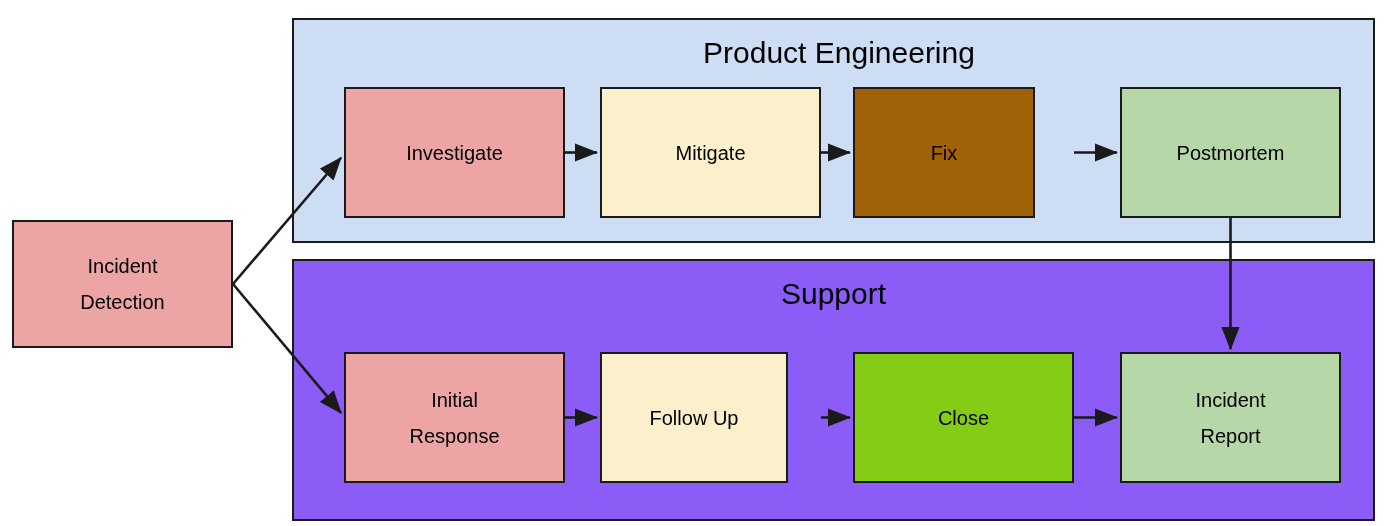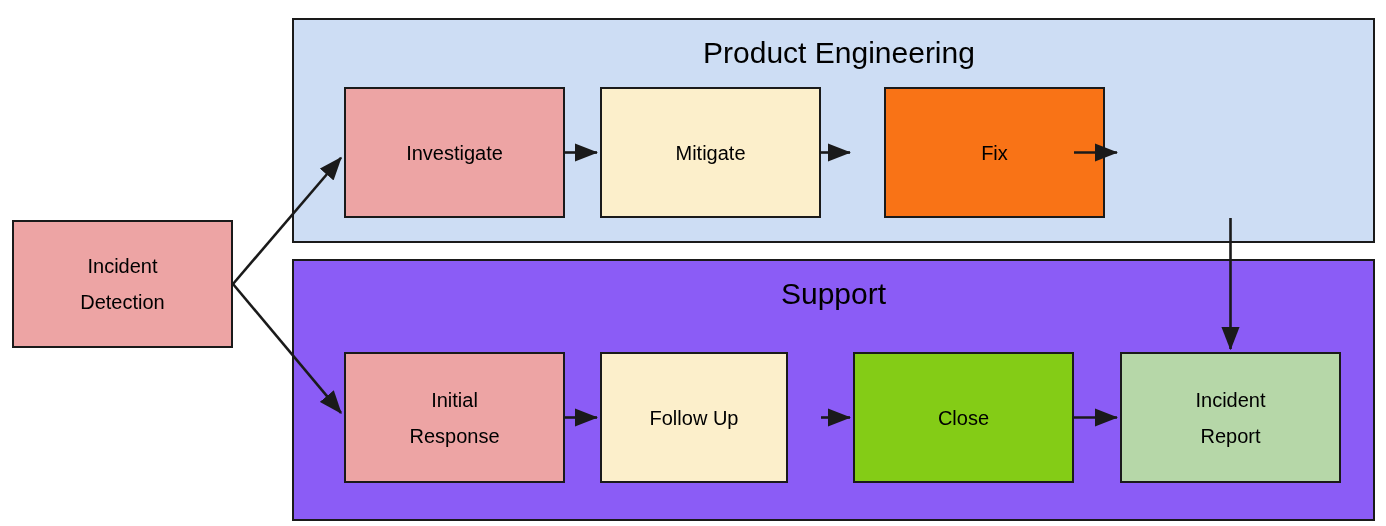--- a/index.html
+++ b/index.html
@@ -76,22 +76,25 @@
     <span class="node-label" id="node-start-label">Incident
 Detection</span>
   </div>
 
   <div class="node" id="node-0-0" style="left: 344px; top: 87px; width: 221px; height: 131px; background: rgb(237, 164, 164);">
     <span class="node-label">Investigate</span>
   </div>
   <div class="node" id="node-0-1" style="left: 600px; top: 87px; width: 221px; height: 131px; background: rgb(252, 239, 203); text-align: center;">
     <span class="node-label">Mitigate</span>
   </div>
-  <div class="node" id="node-0-2" style="left: 884px; top: 87px; width: 221px; height: 131px; background: #f97316;">
+  <div class="node" id="node-0-2" style="left: 853px; top: 87px; width: 182px; height: 131px; background: #a16207;">
     <span class="node-label">Fix</span>
+  </div>
+  <div class="node" id="node-0-3" style="left: 1120px; top: 87px; width: 221px; height: 131px; background: rgb(182, 215, 168);">
+    <span class="node-label">Postmortem</span>
   </div>
 
   <div class="node" id="node-1-0" style="left: 344px; top: 352px; width: 221px; height: 131px; background: rgb(237, 164, 164);">
     <span class="node-label">Initial
 Response</span>
   </div>
   <div class="node" id="node-1-1" style="left: 600px; top: 352px; width: 188px; height: 131px; background: rgb(252, 239, 203);">
     <span class="node-label">Follow Up</span>
   </div>
   <div class="node" id="node-1-2" style="left: 853px; top: 352px; width: 221px; height: 131px; background: #84cc16;">

